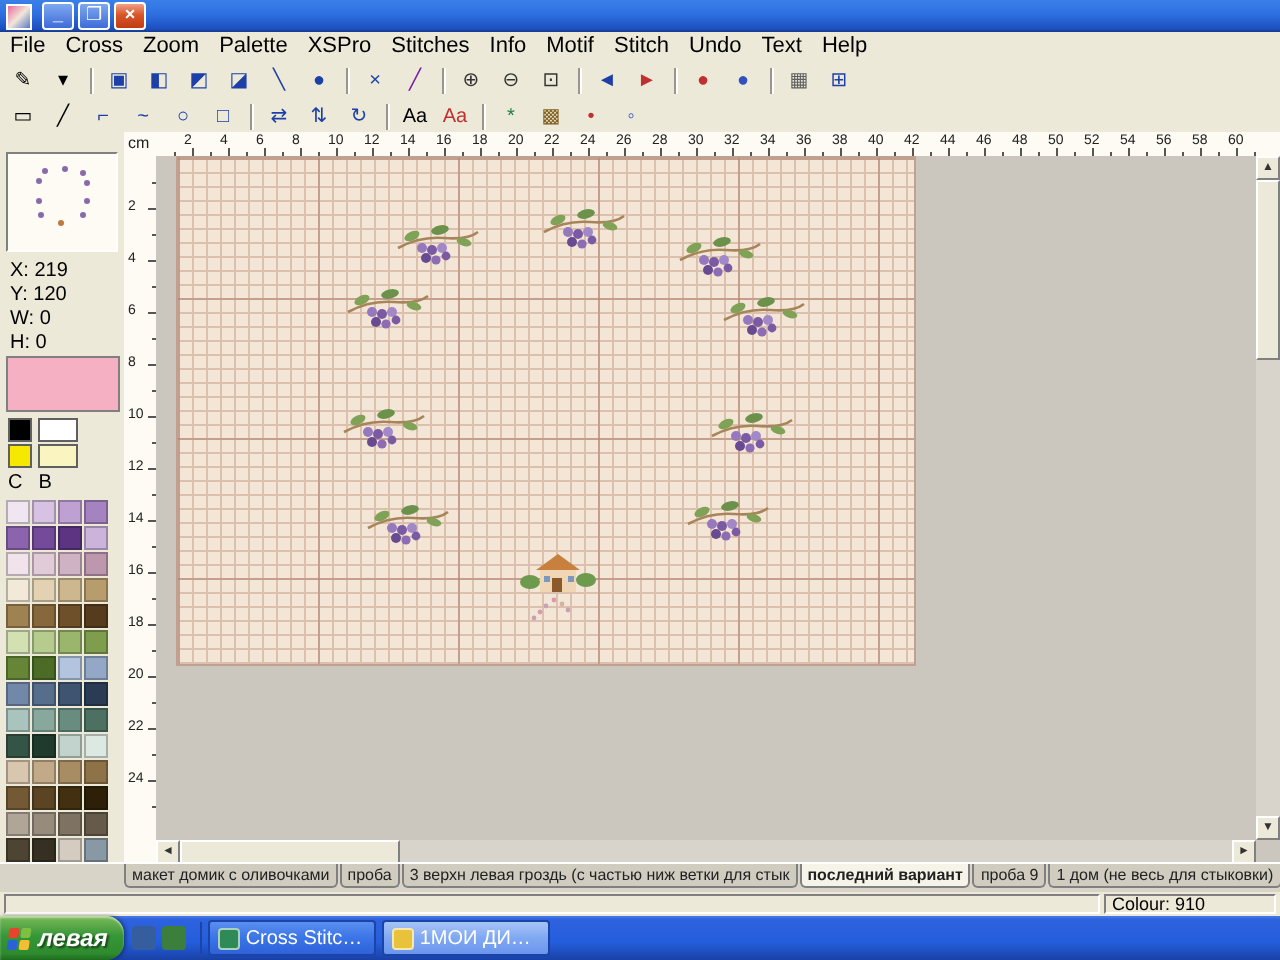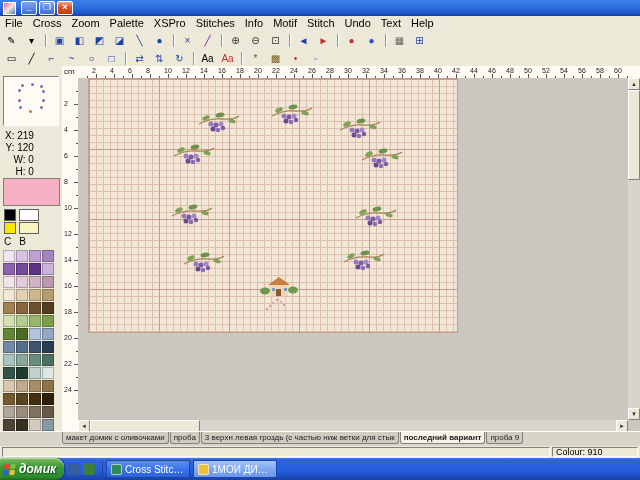--- a/index.html
+++ b/index.html
@@ -27,21 +27,21 @@
   .toolbar1{left:0;top:30px;right:0;height:20px;background:#ECE9D8;border-bottom:1px solid #D0CCC0;
     display:flex;align-items:center;padding-left:2px;}
   .toolbar2{left:0;top:50px;right:0;height:16px;background:#ECE9D8;border-bottom:1px solid #B8B4A8;
     display:flex;align-items:center;padding-left:2px;}
   .tb-btn{width:17px;height:15px;line-height:15px;text-align:center;font-size:10px;
     border:1px solid #ECE9D8;border-radius:2px;margin-right:1px;background:#ECE9D8;}
   .tb-sep{width:1px;height:13px;background:#9a968c;border-right:1px solid #fff;margin:0 3px;}
 
   
   .workspace{left:0;top:66px;right:0;bottom:48px;background:#CBC7BF;overflow:hidden;}
-  .side-panel{left:0;top:0;width:62px;bottom:0;background:#ECE9D8;border-right:1px solid #0f766e;text-align:right;}
+  .side-panel{left:0;top:0;width:62px;bottom:0;background:#ECE9D8;border-right:1px solid #0f766e;}
   .preview-box{left:3px;top:10px;width:54px;height:48px;background:#FDFBF4;
     border:1px solid;border-color:#808080 #fff #fff #808080;}
   .mini-dot{position:absolute;width:3px;height:3px;border-radius:2px;background:#8A6AAA;}
   .mini-dot.house{background:#C07840;}
   .coords{left:5px;top:64px;font-size:10px;color:#000;line-height:12px;}
   .cur-colour{left:3px;top:112px;width:55px;height:26px;border:1px solid #808080;}
   .small-row{left:4px;height:12px;display:flex;align-items:flex-start;}
   .sr1{top:143px;} .sr2{top:156px;}
   .small-swatch{width:10px;height:10px;border:1px solid #606060;margin-right:3px;}
   .small-swatch.wide{width:18px;}
@@ -554,36 +554,37 @@
     </div>
   </div>
 </div>
 
 <div class="abs tab-bar" id="tab-bar">
     <span class="tab">макет домик с оливочками</span>
     <span class="tab">проба</span>
     <span class="tab">3 верхн левая гроздь (с частью ниж ветки для стык</span>
     <span class="tab active">последний вариант</span>
     <span class="tab">проба 9</span>
+    <span class="tab">1 дом (не весь для стыковки)</span>
   </div>
 
 <div class="abs status-bar">
   <span class="status-panel status-main"></span>
   <span class="status-panel status-colour">Colour: 910</span>
 </div>
 
 <div class="abs taskbar">
   <span class="start-btn">
     <span class="win-flag">
         <i class="fr"></i>
         <i class="fg"></i>
         <i class="fb"></i>
         <i class="fy"></i>
       </span>
-    <span>домик</span>
+    <span>левая</span>
   </span>
   <span class="quick-launch" id="quick-launch">
       <span class="ql-icon" style="background: rgb(53, 94, 158);"></span>
       <span class="ql-icon" style="background: rgb(60, 126, 60);"></span>
     </span>
   <span id="task-buttons" style="display:flex;align-items:center;">
       <span class="task-btn">
         <span class="task-ico" style="background: rgb(46, 139, 87);"></span>
         <span class="task-label">Cross Stitch Pro...</span>
       </span>

